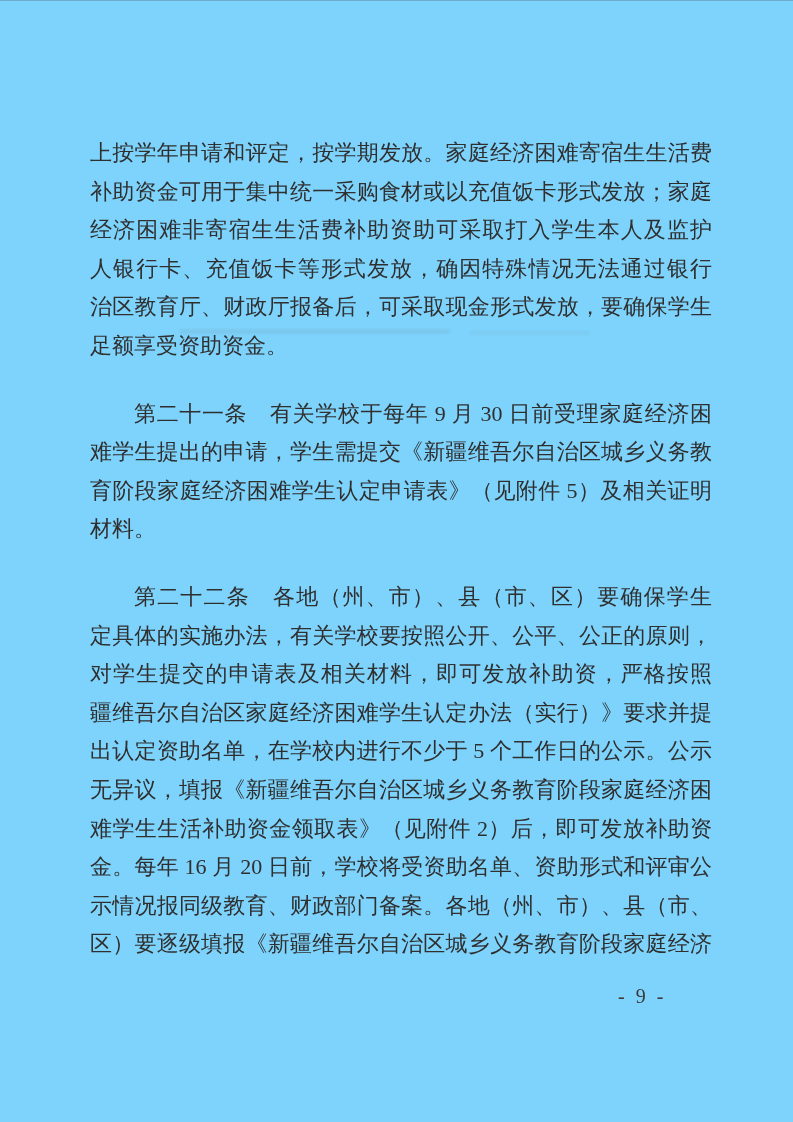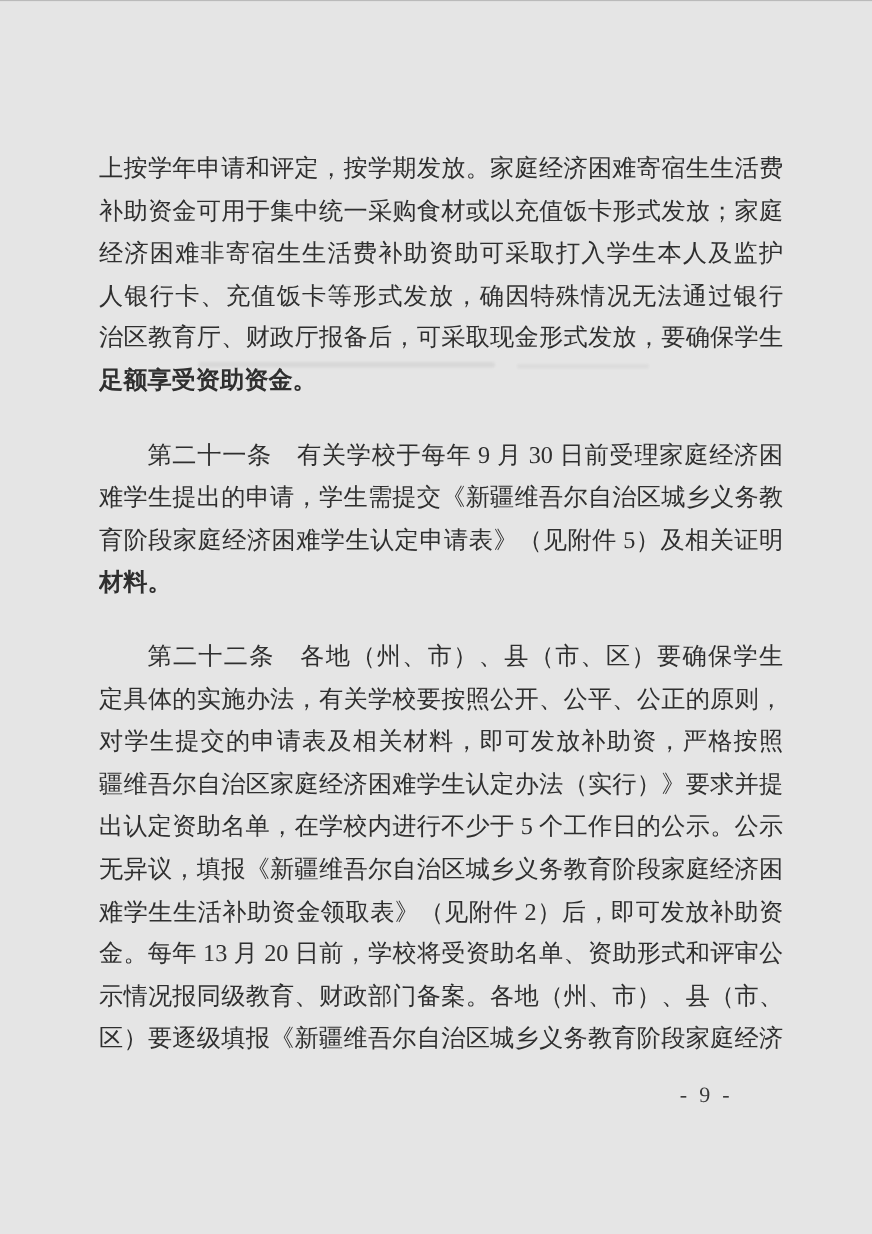--- a/index.html
+++ b/index.html
@@ -10,21 +10,21 @@
     width: 793px;
     height: 1122px;
     position: relative;
     background: #fdfdfc;
     font-family: "Liberation Serif", "DejaVu Serif", serif;
     overflow: hidden;
   }
   .page {
     position: absolute;
     inset: 0;
-    background: #e5e5e5;
+    background: #7dd3fc;
   }
   
   .scan-edge {
     position: absolute;
     top: 0; left: 0; right: 0;
     height: 1px;
     background: rgba(60,60,60,0.25);
   }
   .text-block {
     position: absolute;
@@ -39,21 +39,20 @@
     height: 38.6px;
     line-height: 38.6px;
     text-align: justify;
     text-align-last: justify;
     text-justify: inter-character;
     overflow: hidden;
   }
   .line.plain {
     text-align: left;
     text-align-last: left;
-    font-weight: bold;
   }
   .line.indent {
     text-indent: 2em;
     margin-top: 29px;
   }
   .page-number {
     position: absolute;
     top: 985px;
     left: 618px;
     font-size: 20px;
@@ -89,19 +88,19 @@
     <div class="line">难学生提出的申请，学生需提交《新疆维吾尔自治区城乡义务教</div>
     <div class="line">育阶段家庭经济困难学生认定申请表》（见附件 5）及相关证明</div>
     <div class="line plain">材料。</div>
     <div class="line indent">第二十二条　各地（州、市）、县（市、区）要确保学生</div>
     <div class="line">定具体的实施办法，有关学校要按照公开、公平、公正的原则，</div>
     <div class="line">对学生提交的申请表及相关材料，即可发放补助资，严格按照《新</div>
     <div class="line">疆维吾尔自治区家庭经济困难学生认定办法（实行）》要求并提</div>
     <div class="line">出认定资助名单，在学校内进行不少于 5 个工作日的公示。公示</div>
     <div class="line">无异议，填报《新疆维吾尔自治区城乡义务教育阶段家庭经济困</div>
     <div class="line">难学生生活补助资金领取表》（见附件 2）后，即可发放补助资</div>
-    <div class="line">金。每年 13 月 20 日前，学校将受资助名单、资助形式和评审公</div>
+    <div class="line">金。每年 16 月 20 日前，学校将受资助名单、资助形式和评审公</div>
     <div class="line">示情况报同级教育、财政部门备案。各地（州、市）、县（市、</div>
     <div class="line">区）要逐级填报《新疆维吾尔自治区城乡义务教育阶段家庭经济</div>
   </div>
 
   <div class="page-number">- 9 -</div>
 </div>
 
 </body></html>

